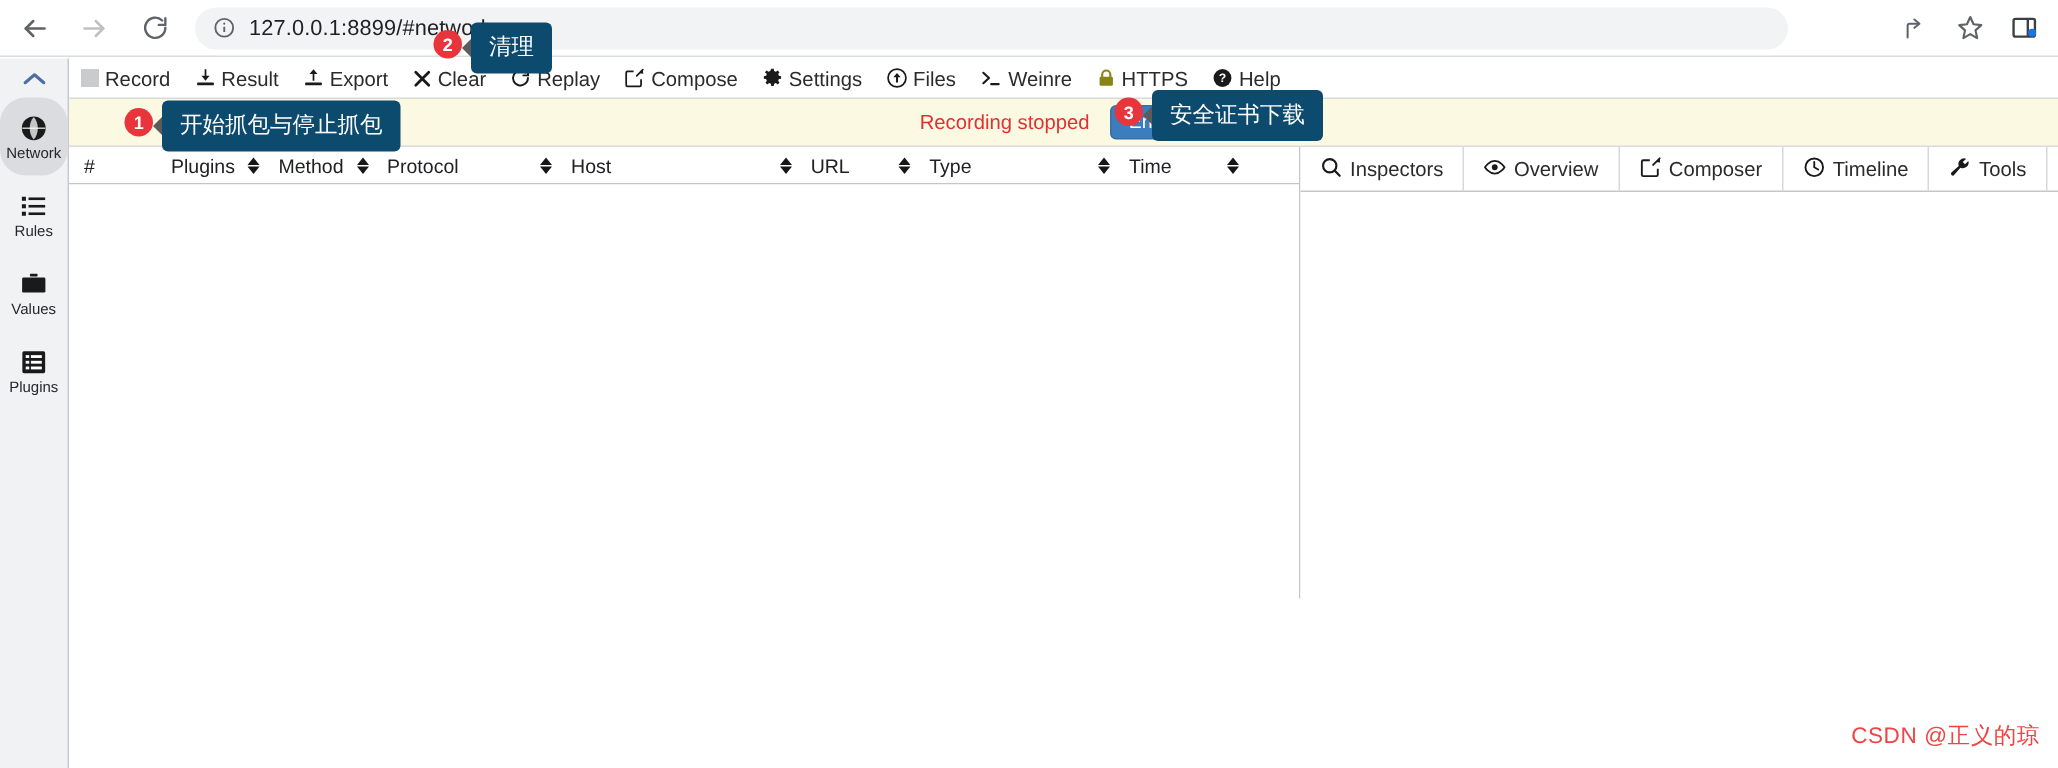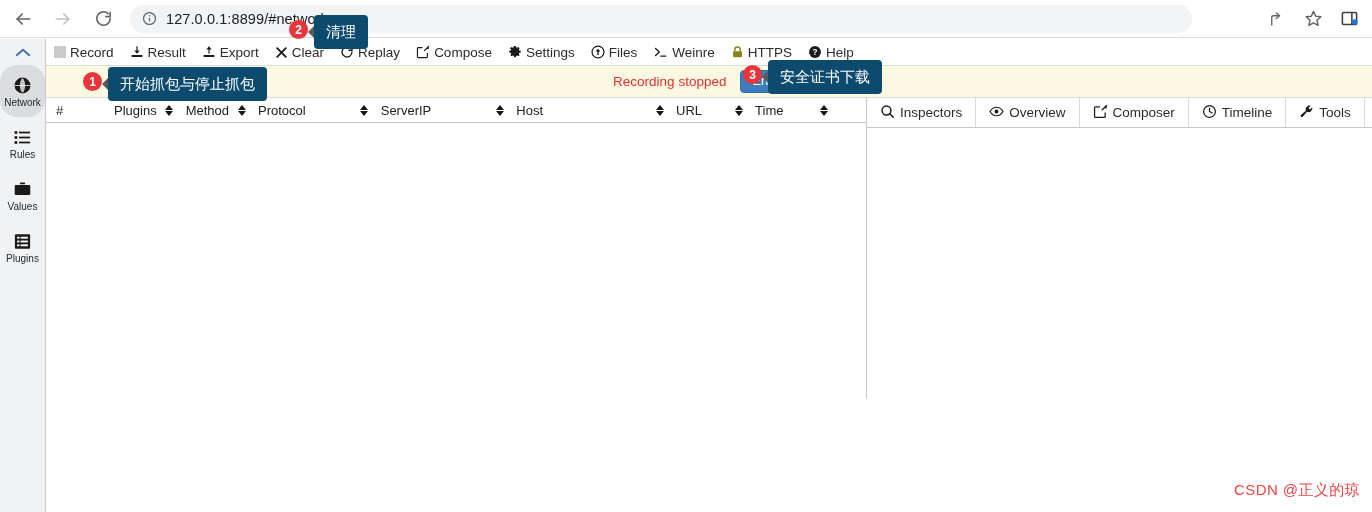--- a/index.html
+++ b/index.html
@@ -447,44 +447,44 @@
           </div>
 
           <div class="col">
             <span class="col-label">Protocol</span>
             <span class="sorter" style="margin-left:52px">
                 <i class="up"></i>
                 <i class="down"></i>
               </span>
           </div>
 
-          <div class="col">
-            <span class="col-label">ServerIP</span>
-            <span class="sorter" style="margin-left:62px">
-                <i class="up"></i>
-                <i class="down"></i>
-              </span>
-          </div>
 
           <div class="col">
             <span class="col-label">Host</span>
             <span class="sorter" style="margin-left:110px">
                 <i class="up"></i>
                 <i class="down"></i>
               </span>
           </div>
 
           <div class="col">
             <span class="col-label">URL</span>
             <span class="sorter" style="margin-left:30px">
                 <i class="up"></i>
                 <i class="down"></i>
               </span>
           </div>
 
+          <div class="col">
+            <span class="col-label">Type</span>
+            <span class="sorter" style="margin-left:82px">
+                <i class="up"></i>
+                <i class="down"></i>
+              </span>
+          </div>
 
           <div class="col">
             <span class="col-label">Time</span>
             <span class="sorter" style="margin-left:34px">
                 <i class="up"></i>
                 <i class="down"></i>
               </span>
           </div>
         </div>
 

